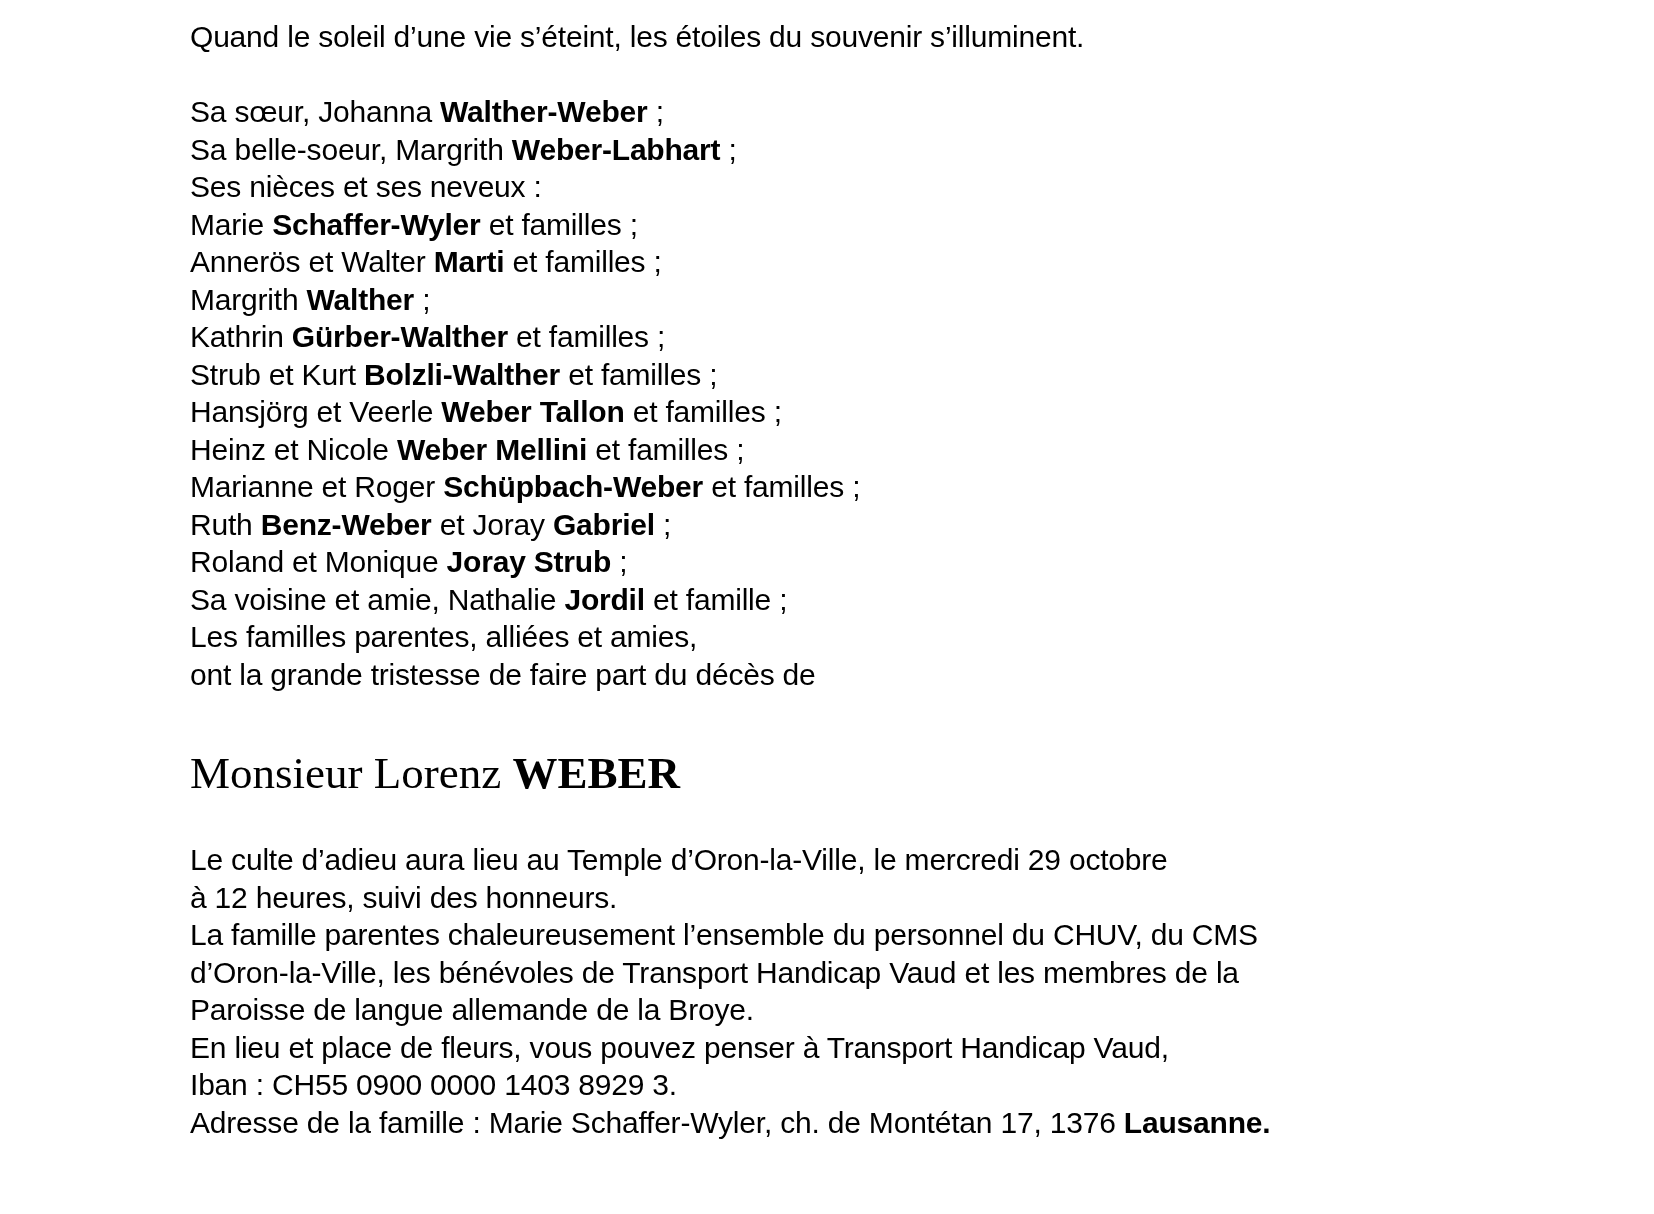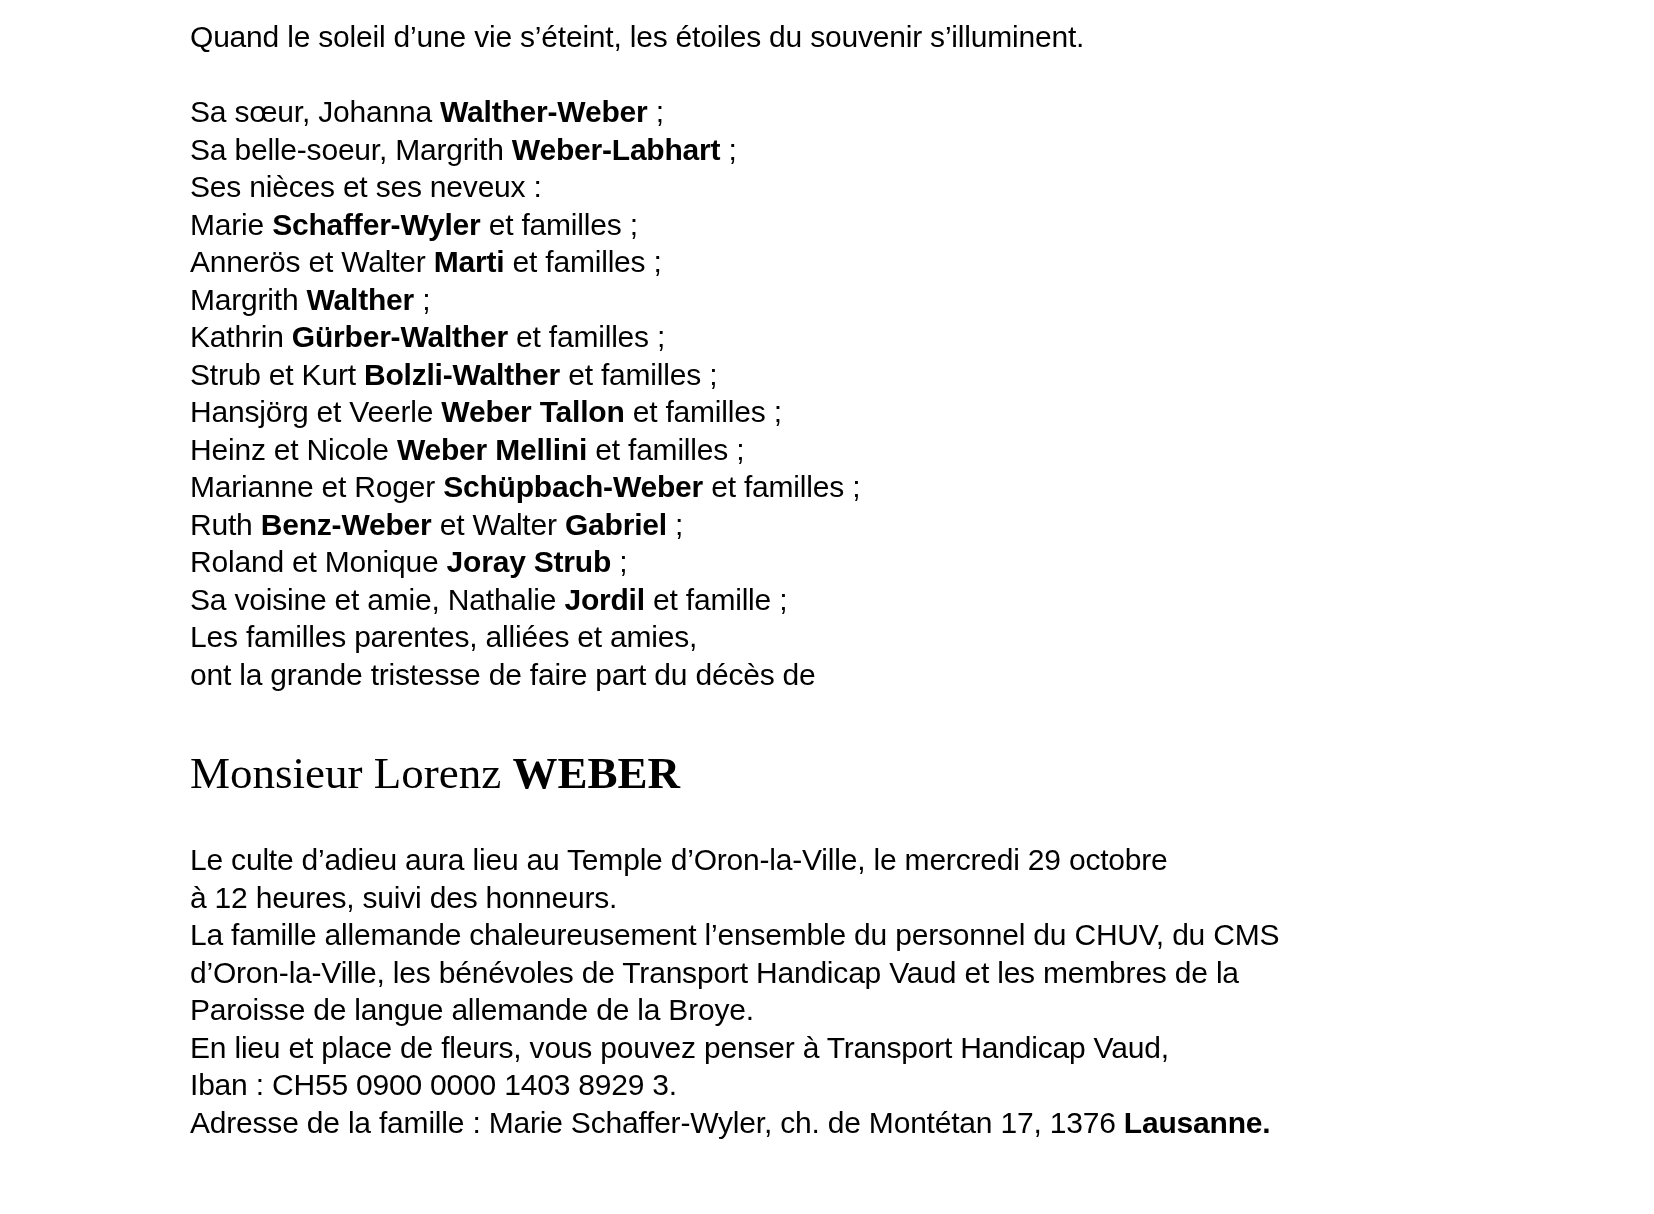--- a/index.html
+++ b/index.html
@@ -56,33 +56,33 @@
       <div class="text-line"><span>Sa belle-soeur, Margrith </span><span class="bold">Weber-Labhart</span><span> ;</span></div>
       <div class="text-line"><span>Ses nièces et ses neveux :</span></div>
       <div class="text-line"><span>Marie </span><span class="bold">Schaffer-Wyler</span><span> et familles ;</span></div>
       <div class="text-line"><span>Annerös et Walter </span><span class="bold">Marti</span><span> et familles ;</span></div>
       <div class="text-line"><span>Margrith </span><span class="bold">Walther</span><span> ;</span></div>
       <div class="text-line"><span>Kathrin </span><span class="bold">Gürber-Walther</span><span> et familles ;</span></div>
       <div class="text-line"><span>Strub et Kurt </span><span class="bold">Bolzli-Walther</span><span> et familles ;</span></div>
       <div class="text-line"><span>Hansjörg et Veerle </span><span class="bold">Weber Tallon</span><span> et familles ;</span></div>
       <div class="text-line"><span>Heinz et Nicole </span><span class="bold">Weber Mellini</span><span> et familles ;</span></div>
       <div class="text-line"><span>Marianne et Roger </span><span class="bold">Schüpbach-Weber</span><span> et familles ;</span></div>
-      <div class="text-line"><span>Ruth </span><span class="bold">Benz-Weber</span><span> et Walter </span><span class="bold">Gabriel</span><span> ;</span></div>
+      <div class="text-line"><span>Ruth </span><span class="bold">Benz-Weber</span><span> et Joray </span><span class="bold">Gabriel</span><span> ;</span></div>
       <div class="text-line"><span>Roland et Monique </span><span class="bold">Joray Strub</span><span> ;</span></div>
       <div class="text-line"><span>Sa voisine et amie, Nathalie </span><span class="bold">Jordil</span><span> et famille ;</span></div>
       <div class="text-line"><span>Les familles parentes, alliées et amies,</span></div>
       <div class="text-line"><span>ont la grande tristesse de faire part du décès de</span></div>
     </div>
 
   <div class="deceased-title"><span>Monsieur Lorenz </span><span class="bold">WEBER</span></div>
 
   <div>
       <div class="text-line"><span>Le culte d’adieu aura lieu au Temple d’Oron-la-Ville, le mercredi 29 octobre</span></div>
       <div class="text-line"><span>à 12 heures, suivi des honneurs.</span></div>
-      <div class="text-line"><span>La famille allemande chaleureusement l’ensemble du personnel du CHUV, du CMS</span></div>
+      <div class="text-line"><span>La famille parentes chaleureusement l’ensemble du personnel du CHUV, du CMS</span></div>
       <div class="text-line"><span>d’Oron-la-Ville, les bénévoles de Transport Handicap Vaud et les membres de la</span></div>
       <div class="text-line"><span>Paroisse de langue allemande de la Broye.</span></div>
       <div class="text-line"><span>En lieu et place de fleurs, vous pouvez penser à Transport Handicap Vaud,</span></div>
       <div class="text-line"><span>Iban : CH55 0900 0000 1403 8929 3.</span></div>
       <div class="text-line"><span>Adresse de la famille : Marie Schaffer-Wyler, ch. de Montétan 17, 1376 </span><span class="bold">Lausanne.</span></div>
     </div>
 
 </div>
 
 </body></html>

